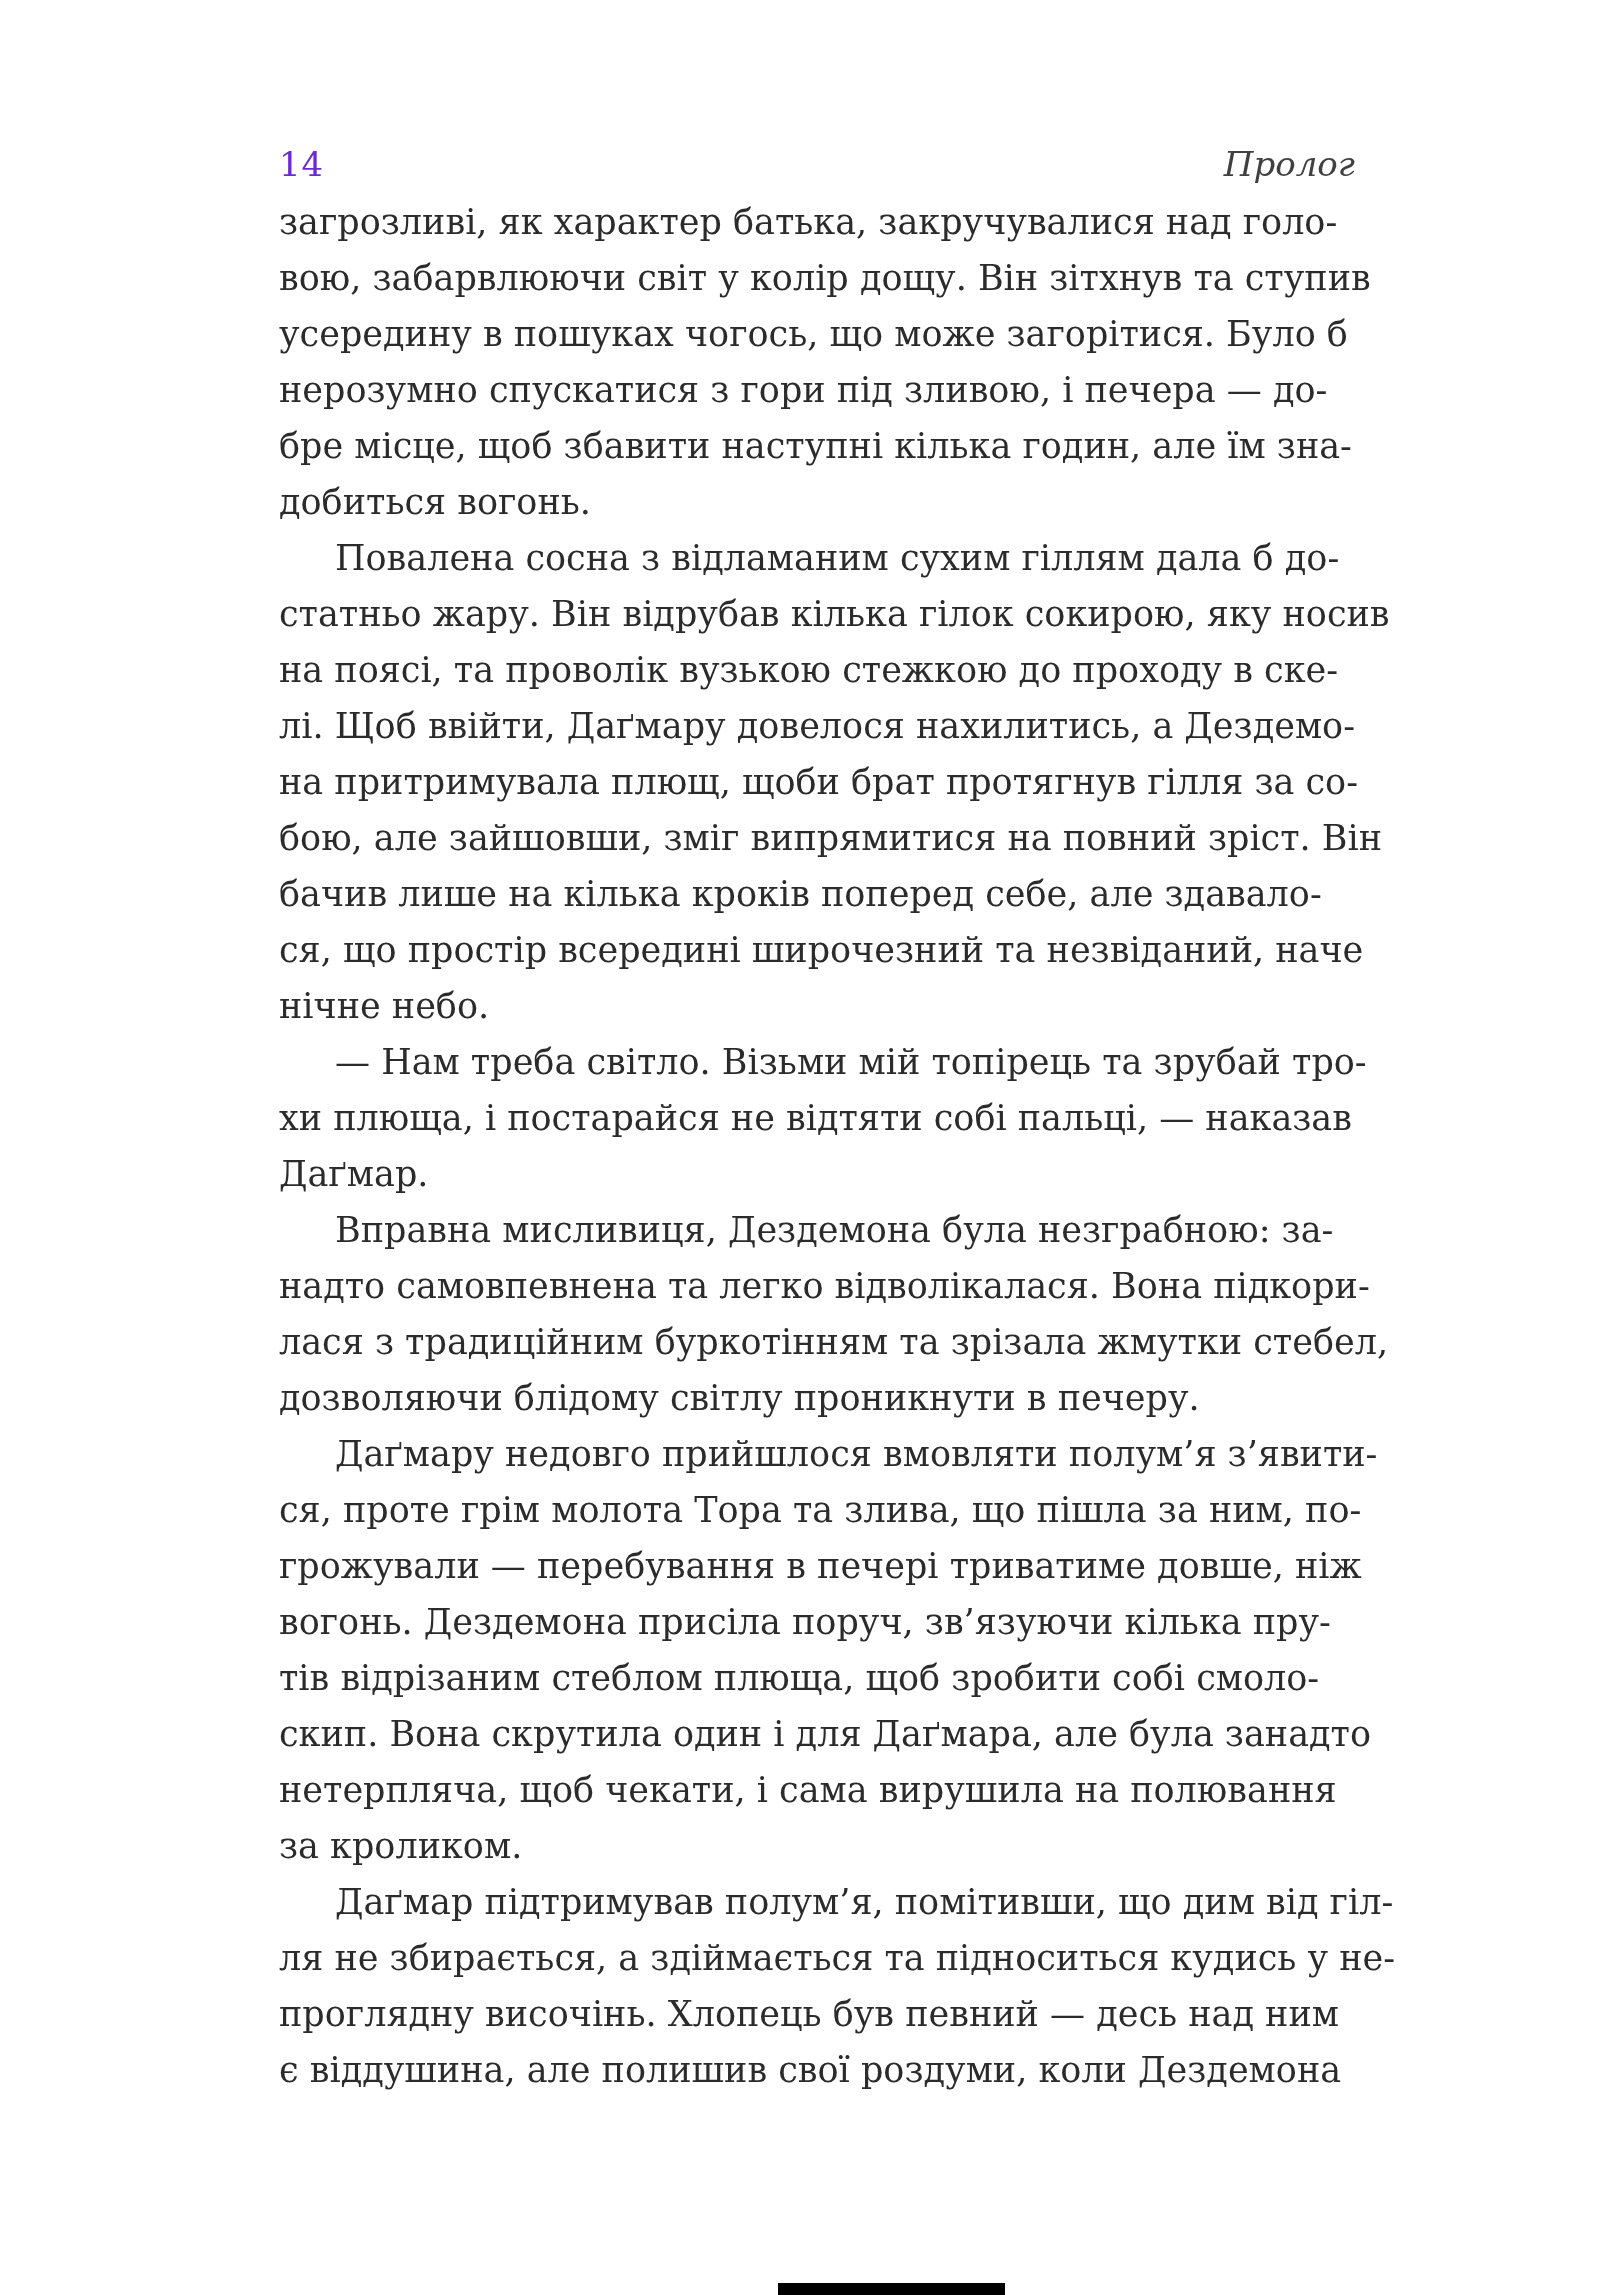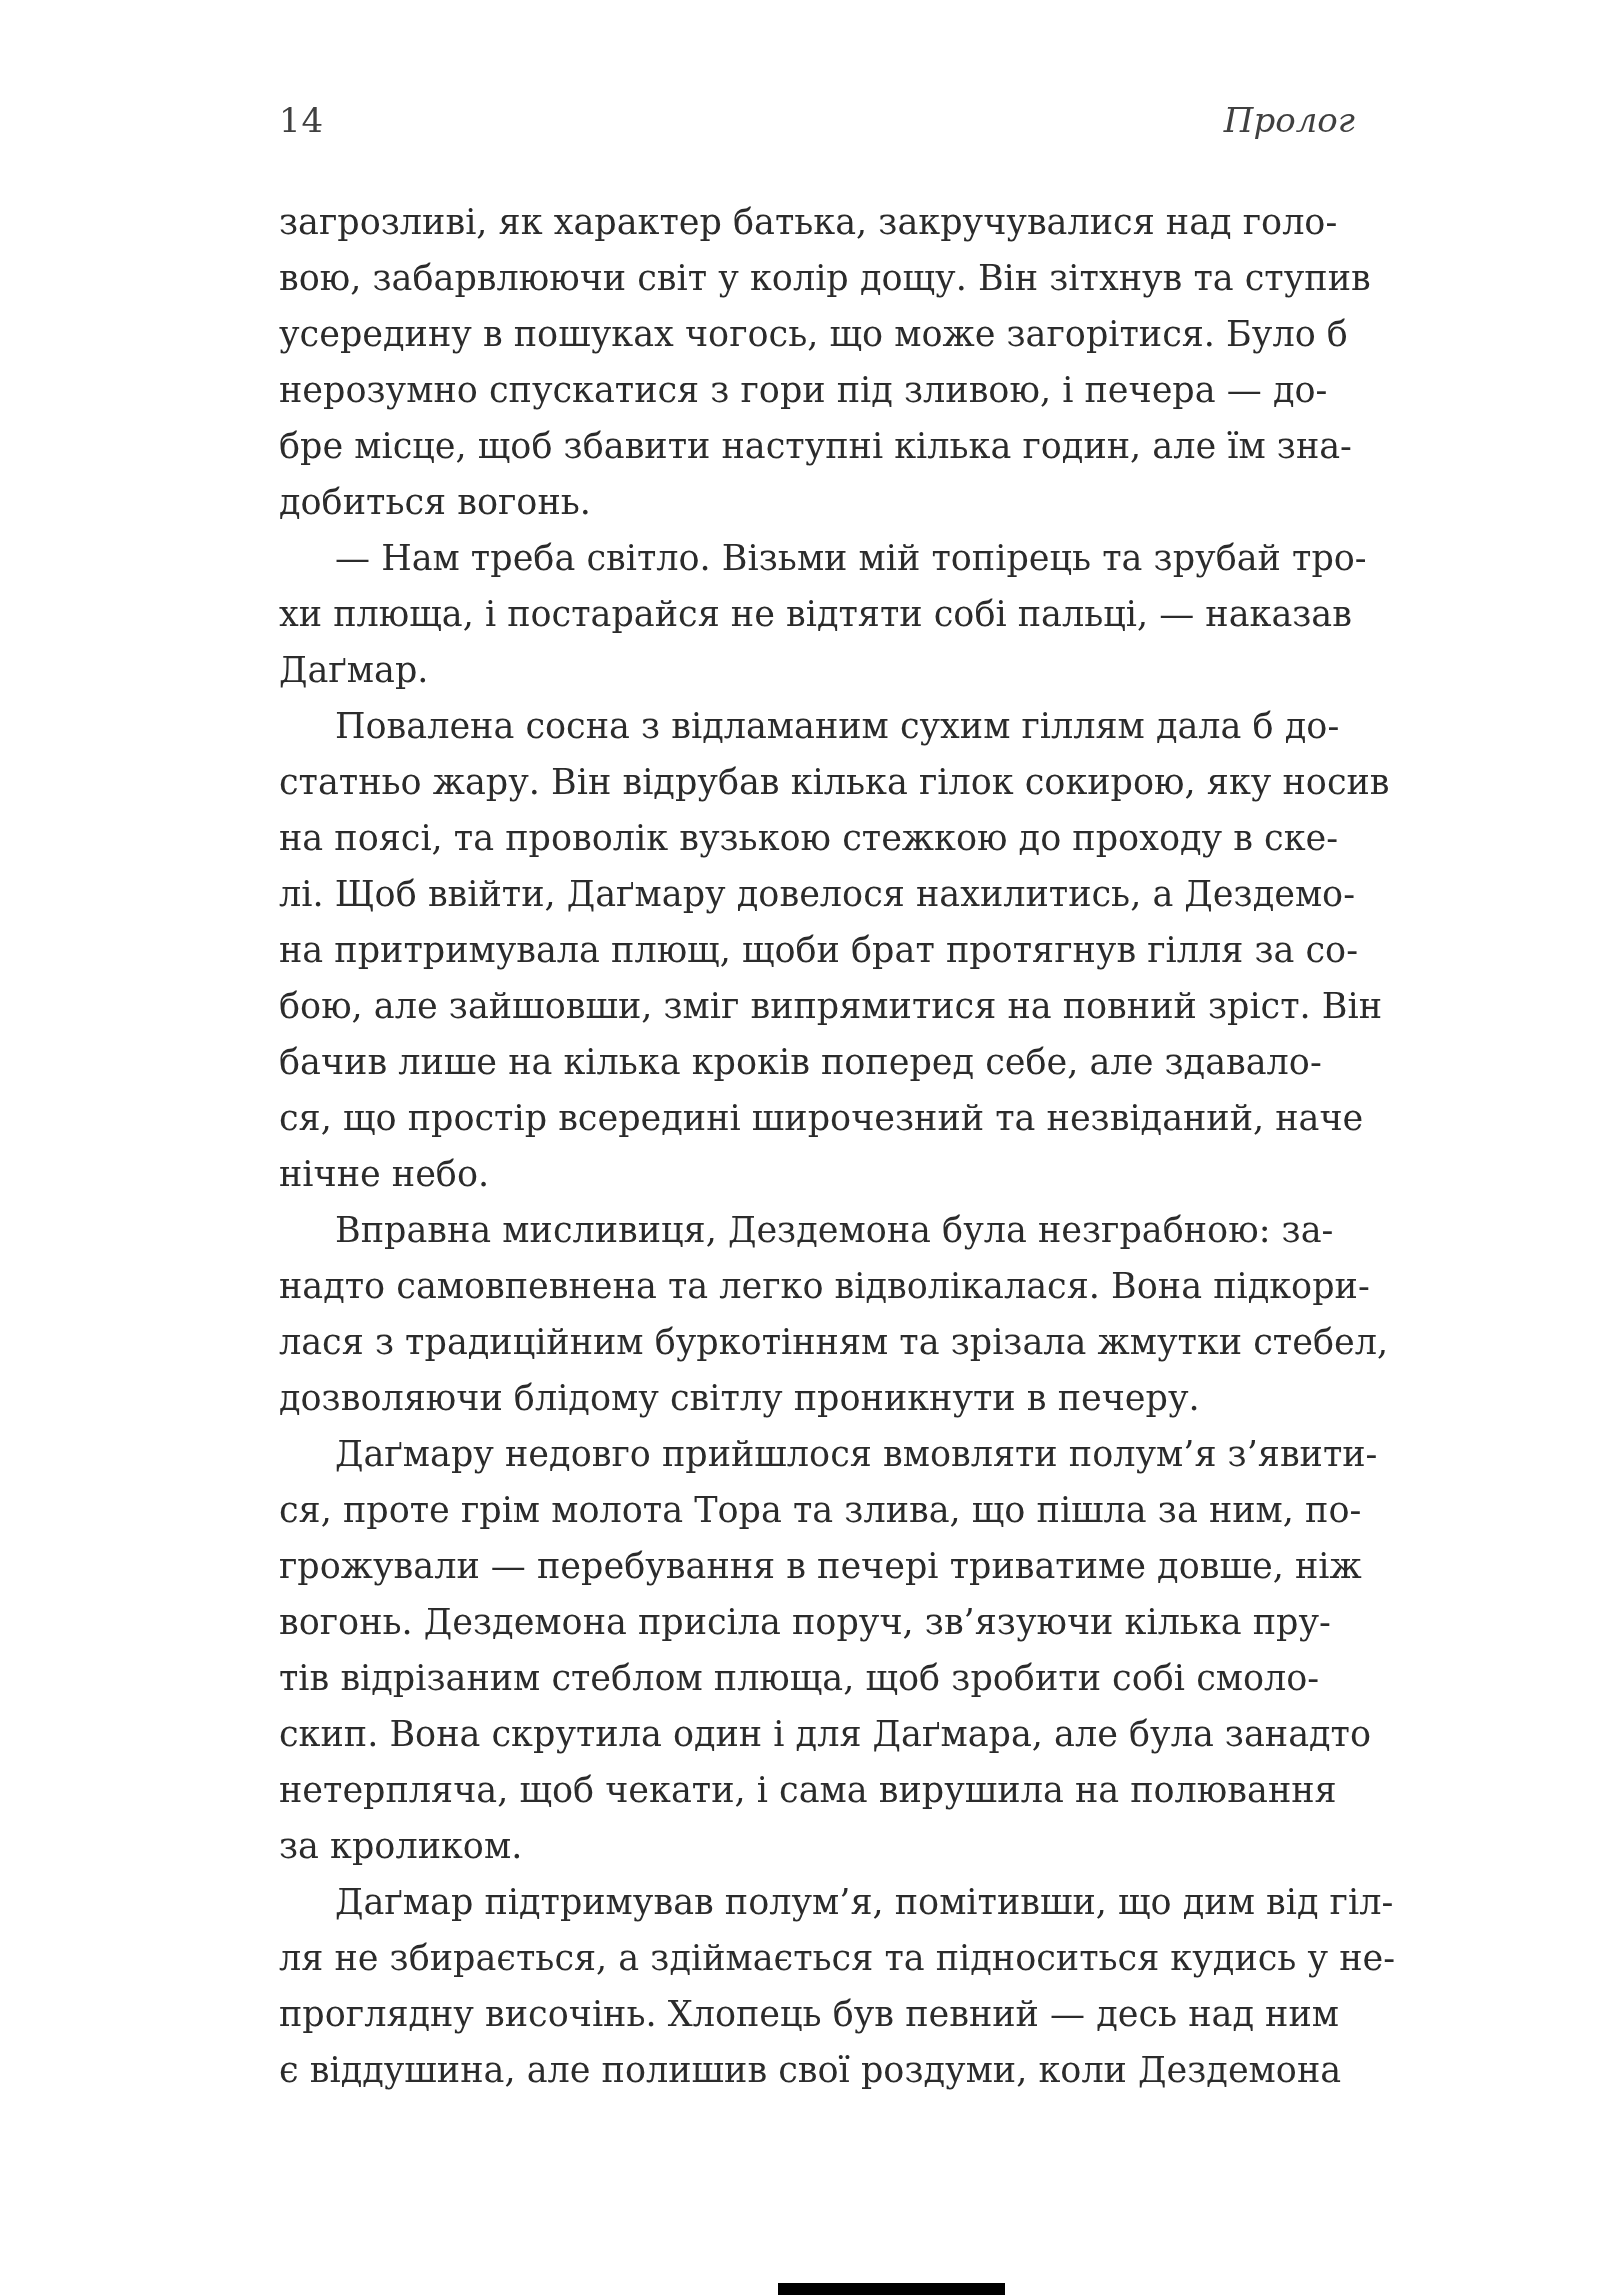--- a/index.html
+++ b/index.html
@@ -28,22 +28,23 @@
     left: 0;
     width: 100%;
     display: flex;
     justify-content: space-between;
     align-items: baseline;
     font-size: 34px;
     line-height: 41px;
   }
   .page-number {
     font-style: normal;
-    color: #404040;
+    color: #6d28d9;
     letter-spacing: 0.8px;
+    margin-top: 44px;
   }
   .chapter-title {
     font-style: italic;
     color: #404040;
   }
   .body-text {
     position: absolute;
     top: 194px;
     left: 0;
     width: 100%;
@@ -77,32 +78,32 @@
     <span class="chapter-title">Пролог</span>
   </div>
 
   <div class="body-text">
     <p class="para">загрозливі, як характер батька, закручувалися над голо-
 вою, забарвлюючи світ у колір дощу. Він зітхнув та ступив
 усередину в пошуках чогось, що може загорітися. Було б
 нерозумно спускатися з гори під зливою, і печера — до-
 бре місце, щоб збавити наступні кілька годин, але їм зна-
 добиться вогонь.</p>
-    <p class="para indent">— Нам треба світло. Візьми мій топірець та зрубай тро-
-хи плюща, і постарайся не відтяти собі пальці, — наказав
-Даґмар.</p>
     <p class="para indent">Повалена сосна з відламаним сухим гіллям дала б до-
 статньо жару. Він відрубав кілька гілок сокирою, яку носив
 на поясі, та проволік вузькою стежкою до проходу в ске-
 лі. Щоб ввійти, Даґмару довелося нахилитись, а Дездемо-
 на притримувала плющ, щоби брат протягнув гілля за со-
 бою, але зайшовши, зміг випрямитися на повний зріст. Він
 бачив лише на кілька кроків поперед себе, але здавало-
 ся, що простір всередині широчезний та незвіданий, наче
 нічне небо.</p>
+    <p class="para indent">— Нам треба світло. Візьми мій топірець та зрубай тро-
+хи плюща, і постарайся не відтяти собі пальці, — наказав
+Даґмар.</p>
     <p class="para indent">Вправна мисливиця, Дездемона була незграбною: за-
 надто самовпевнена та легко відволікалася. Вона підкори-
 лася з традиційним буркотінням та зрізала жмутки стебел,
 дозволяючи блідому світлу проникнути в печеру.</p>
     <p class="para indent">Даґмару недовго прийшлося вмовляти полум’я з’явити-
 ся, проте грім молота Тора та злива, що пішла за ним, по-
 грожували — перебування в печері триватиме довше, ніж
 вогонь. Дездемона присіла поруч, зв’язуючи кілька пру-
 тів відрізаним стеблом плюща, щоб зробити собі смоло-
 скип. Вона скрутила один і для Даґмара, але була занадто

